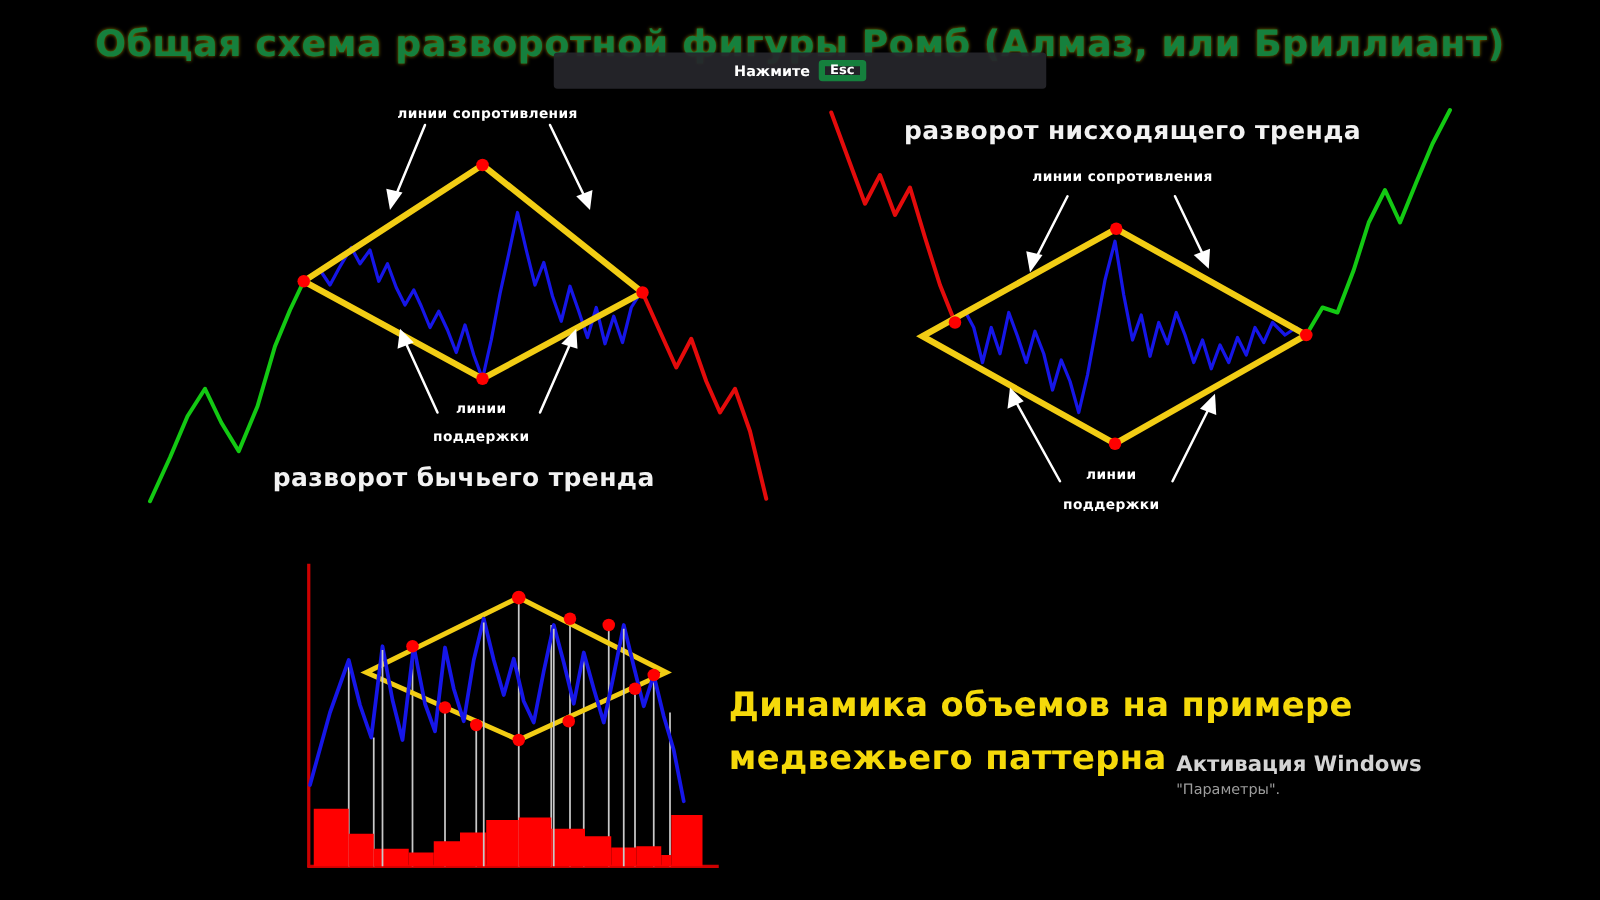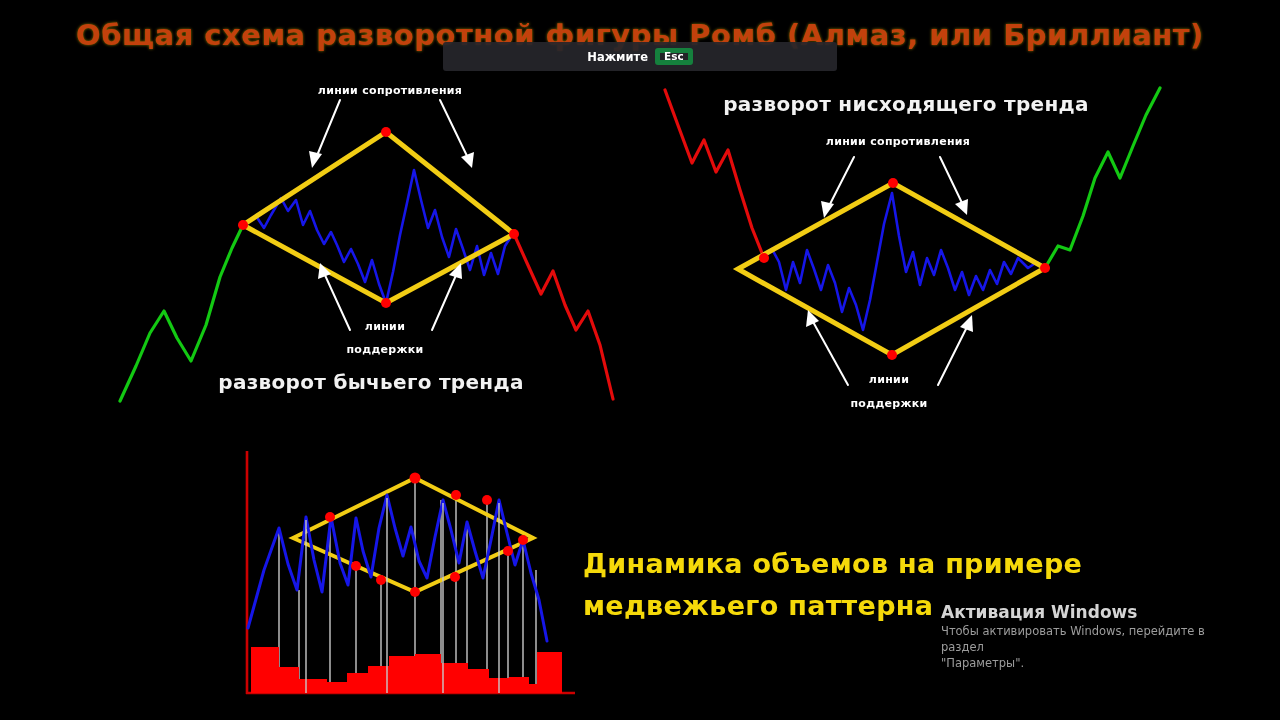--- a/index.html
+++ b/index.html
@@ -15,21 +15,21 @@
     width:1280px; height:720px;
     background:#000;
   }
 
   
   #main-title{
     position:absolute;
     left:0; top:18px;
     width:1280px;
     text-align:center;
-    color:#c2410c;
+    color:#15803d;
     font-family:"DejaVu Sans", sans-serif;
     font-size:29px;
     font-weight:700;
     letter-spacing:.5px;
     white-space:nowrap;
     text-shadow:0 0 3px rgba(255,215,0,.55);
   }
 
   
   #esc-toast{
@@ -250,17 +250,16 @@
     </g>
   </svg>
 
   <div id="esc-toast">
     <span>Нажмите</span>
     <span class="keycap">Esc</span>
   </div>
 
   <div id="wm">
     <div class="wm-title">Активация Windows</div>
-    <div class="wm-sub">Чтобы активировать Windows, перейдите в раздел</div>
     <div class="wm-sub">"Параметры".</div>
   </div>
 
 </div>
 
 </body></html>

